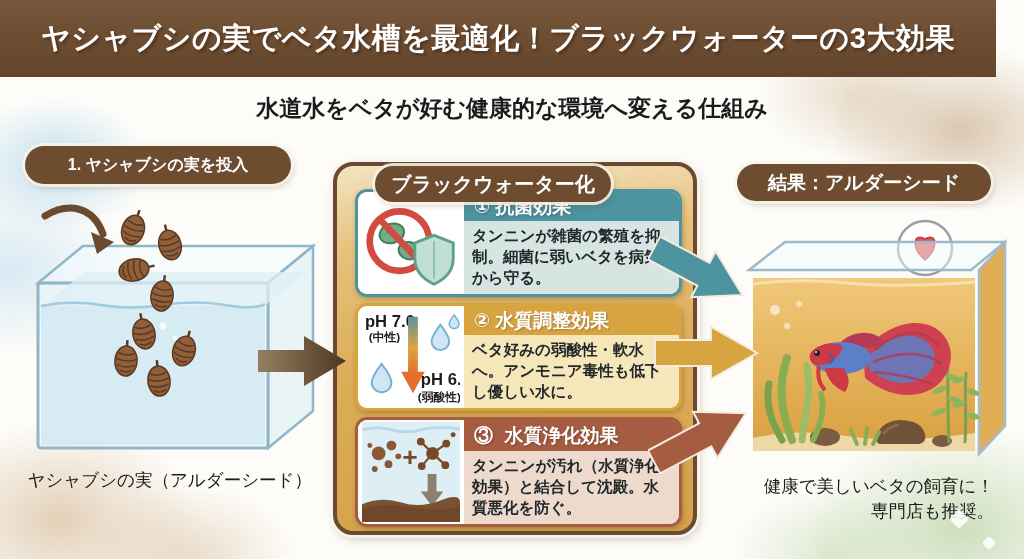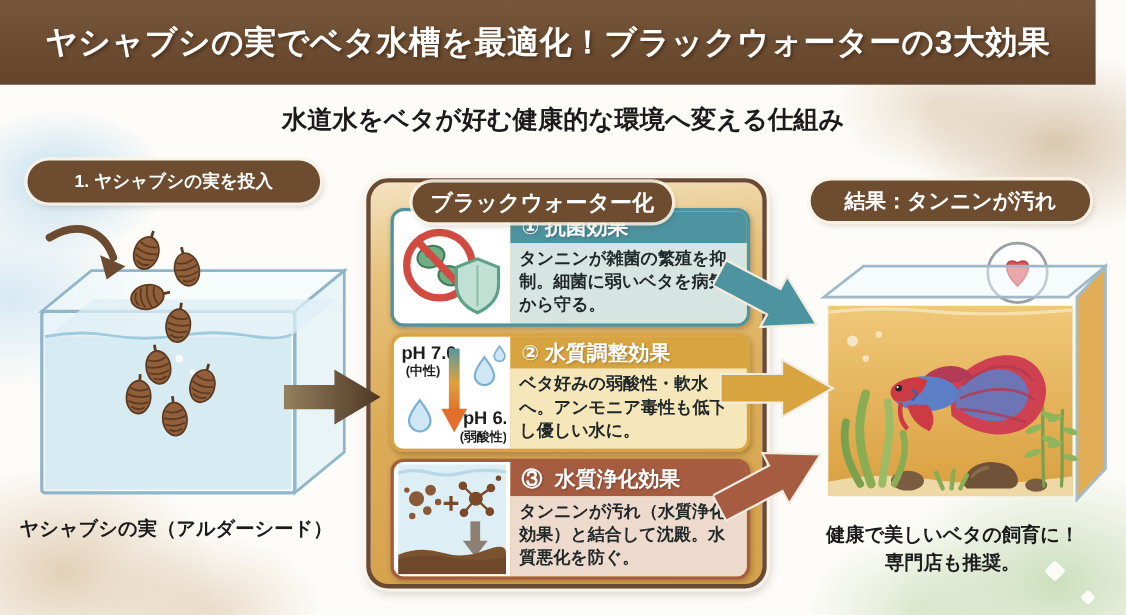--- a/index.html
+++ b/index.html
@@ -68,40 +68,40 @@
   .card-2 .card-head { background:#d8a440; }
   .card-3 .card-head { background:#a55c41;font-family:Liberation Mono, monospace; }
   .card-body {
     flex:1; padding:5px 8px; font-size:15.5px; font-weight:bold;
     line-height:1.35; color:#20282a;
   }
   .card-1 .card-body { background:#d6e4e2; }
   .card-2 .card-body { background:#f6e7bb; }
   .card-3 .card-body { background:#eedacc; }
   .abs { position:absolute; }
-  .caption { position:absolute; font-weight:bold; color:#1b1b1b; text-align:center; }
+  .caption { position:absolute; font-weight:normal; color:#1b1b1b; text-align:right; }
   .caption-left  { left:8px;  top:468px; width:304px; font-size:17.5px; }
   .caption-right { left:738px; top:474px; width:256px; font-size:17.5px; line-height:1.45; }
   .sparkle { position:absolute; background:rgba(255,255,255,.85); transform:rotate(45deg); border-radius:2px; }
   svg text { font-family:"Liberation Sans","DejaVu Sans",sans-serif; }
 </style>
 </head>
 <body>
 
 <div class="stage">
 
   <div class="banner">
     <span>ヤシャブシの実でベタ水槽を最適化！ブラックウォーターの3大効果</span>
   </div>
 
   <div class="subtitle">水道水をベタが好む健康的な環境へ変える仕組み</div>
 
   <div class="pill pill-left">1. ヤシャブシの実を投入</div>
   <div class="pill pill-center">ブラックウォーター化</div>
-  <div class="pill pill-right">結果：タンニンが汚れ</div>
+  <div class="pill pill-right">結果：アルダーシード</div>
 
   <div class="panel"></div>
 
   <svg class="abs" style="left:13px;top:198px;" width="305" height="262" viewBox="0 0 305 262">
     <defs>
       <g id="cone">
         <line x1="0" y1="-15" x2="0" y2="-21" stroke="#5c3a22" stroke-width="2.5"></line>
         <ellipse rx="11" ry="15" fill="#91603a" stroke="#5c3a22" stroke-width="1.6"></ellipse>
         <path d="M-8,-8 Q0,-4 8,-8 M-10,-2 Q0,2 10,-2 M-9,4 Q0,8 9,4 M-6,9 Q0,13 6,9" stroke="#5c3a22" stroke-width="1.6" fill="none"></path>
       </g>

